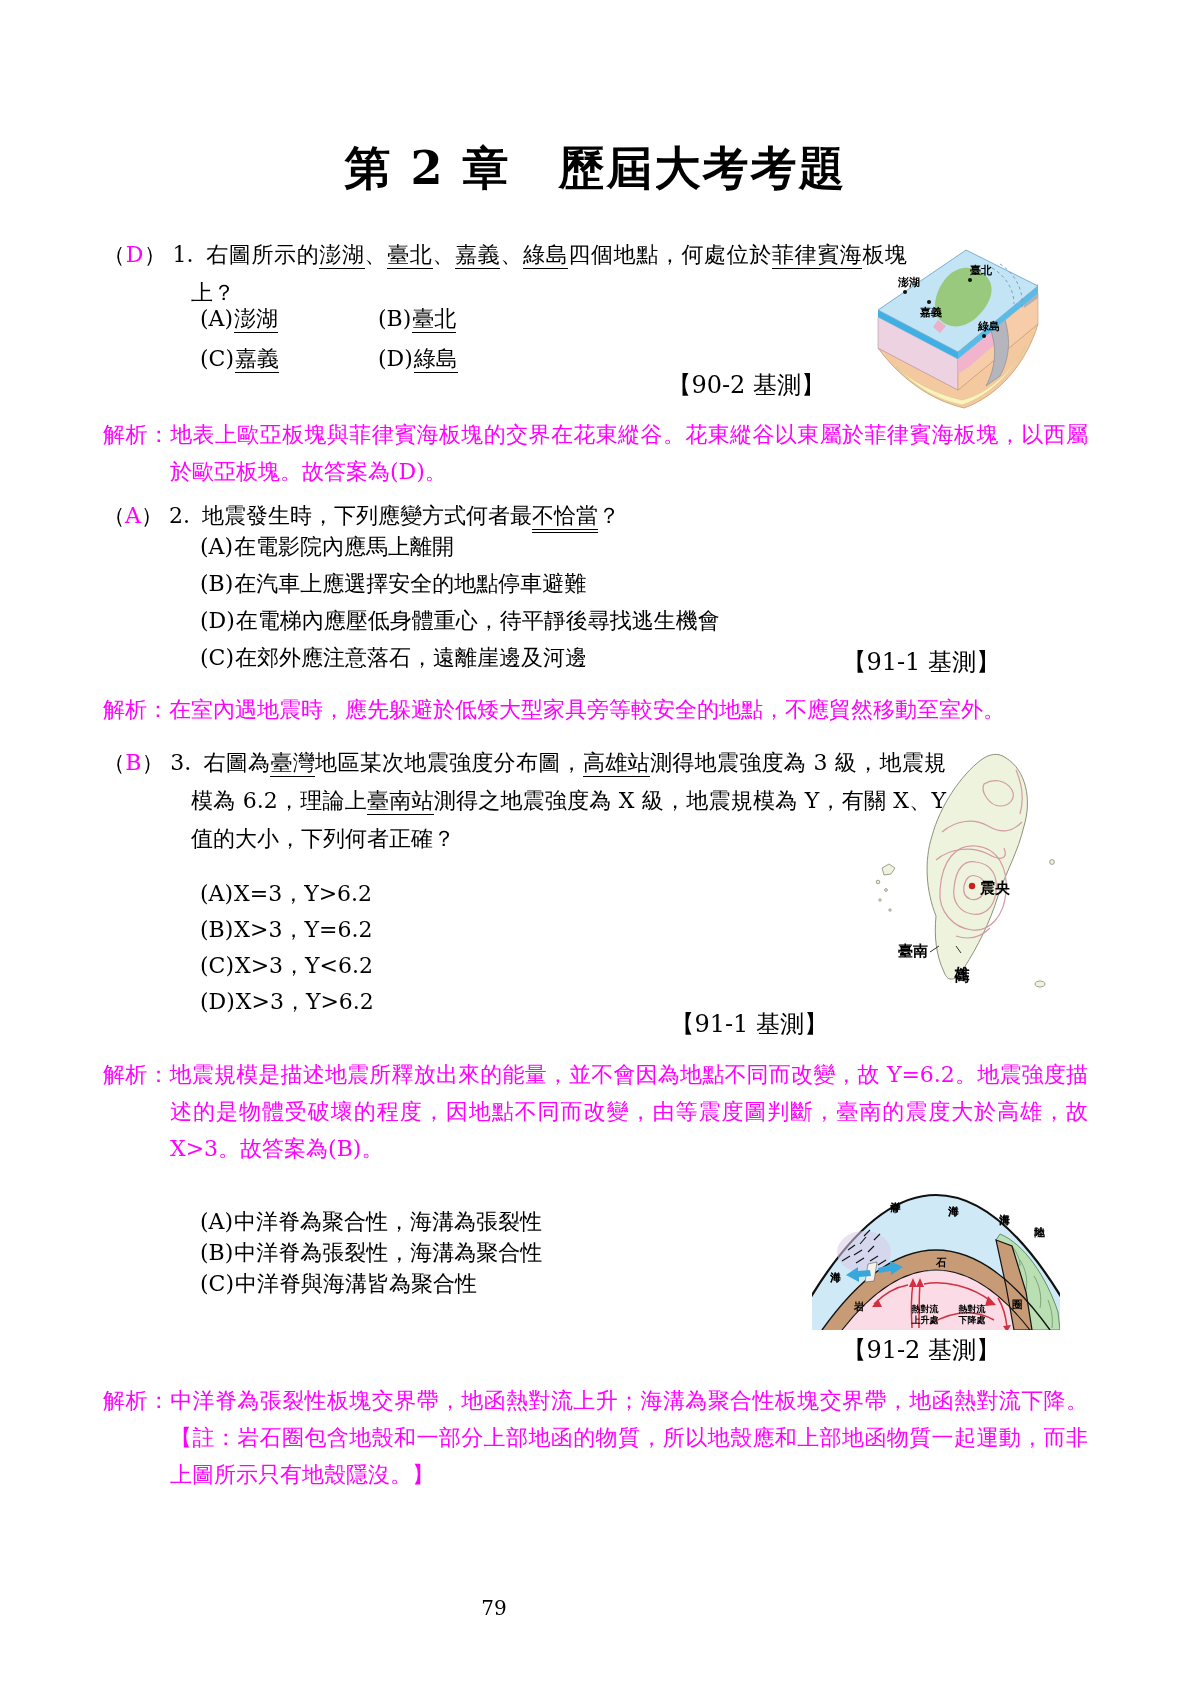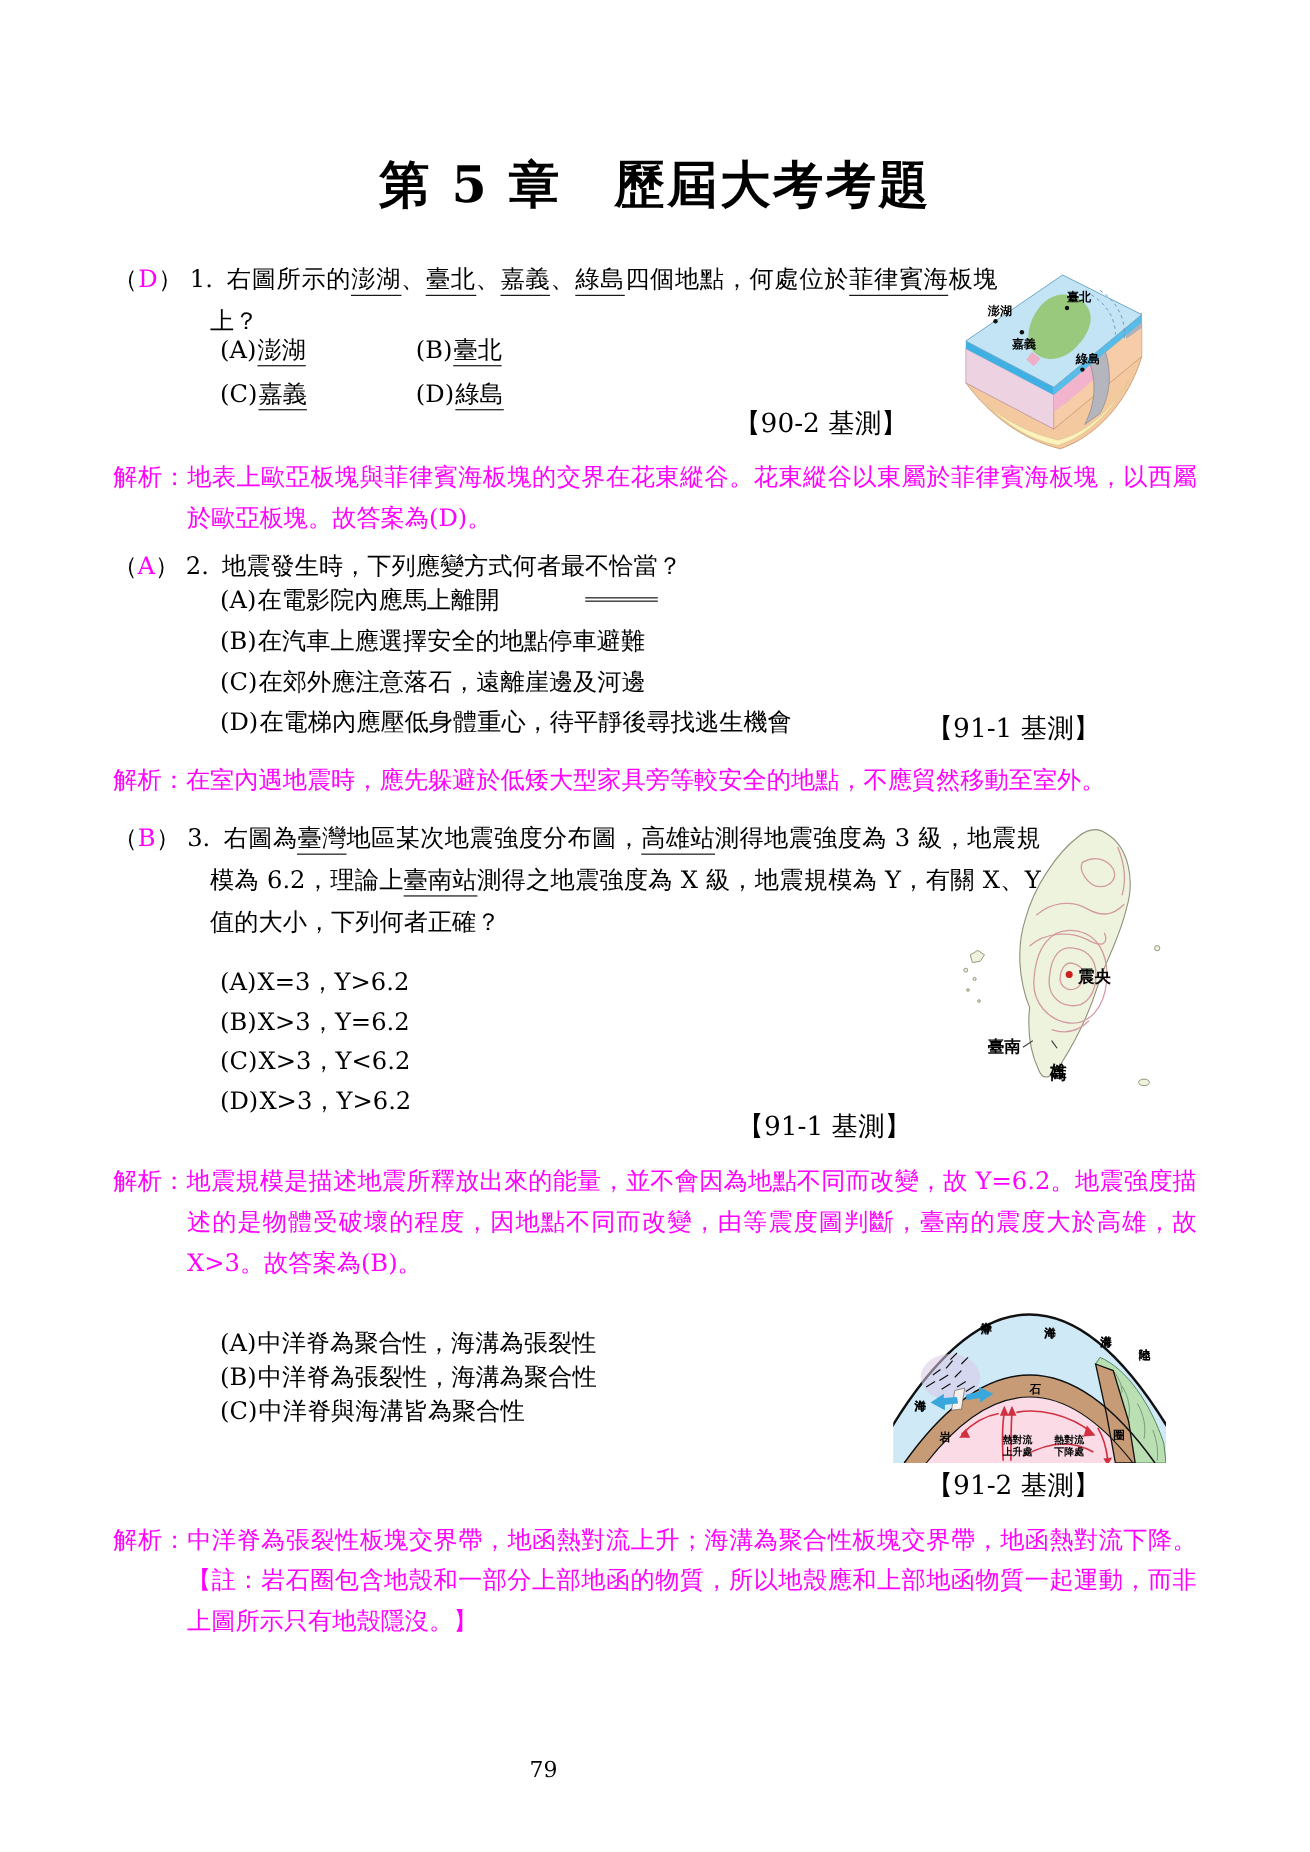--- a/index.html
+++ b/index.html
@@ -18,21 +18,21 @@
     top:138px;left:0;width:1191px;
     text-align:center;
     font-size:46px;font-weight:bold;
     letter-spacing:2px;
   }
   .qstem{line-height:38px;padding-left:88px;text-indent:-88px;text-align:justify;}
   .ans{color:#000;}
   .ansletter{color:#ff00ff;}
   .qnum{margin-left:6px;margin-right:12px;}
   .u{border-bottom:1.5px solid #000;padding-bottom:1px;}
-  .uu{border-bottom:4px double #000;padding-bottom:15px;}
+  .uu{border-bottom:4px double #000;padding-bottom:1px;}
   .opts1{display:grid;grid-template-columns:178px auto;row-gap:10px;line-height:30px;}
   .optcol{line-height:37px;}
   .optcol3{line-height:36px;}
   .optcol4{line-height:31px;}
   .opt{white-space:nowrap;}
   .optlabel{margin-right:1px;}
   .tag{text-align:right;font-size:24px;}
   .sol{
     color:#ff00ff;
     line-height:37px;
@@ -42,21 +42,21 @@
   .sol .sollabel{color:#ff00ff;}
   .pagenum{top:1596px;left:0;width:988px;text-align:center;font-size:20px;}
   svg text{font-family:"DejaVu Serif","Liberation Serif",serif;fill:#000;}
   .vt{writing-mode:vertical-rl;text-orientation:upright;}
 </style>
 </head>
 <body>
 
 <div class="page">
 
-  <div class="abs title">第 5 章　歷屆大考考題</div>
+  <div class="abs title">第 2 章　歷屆大考考題</div>
 
   <div class="abs qstem" style="left:103px;top:236px;width:716px;">
     <span class="ans"><span>（</span><span class="ansletter">D</span><span>）</span></span><span class="qnum">1.</span><span><span>右圖所示的</span><span class="u">澎湖</span><span>、</span><span class="u">臺北</span><span>、</span><span class="u">嘉義</span><span>、</span><span class="u">綠島</span><span>四個地點，何處位於</span><span class="u">菲律賓海</span><span>板塊上？</span></span>
   </div>
 
   <div class="abs opts1" style="left:200px;top:304px;width:430px;">
     <span class="opt"><span class="optlabel">(A)</span><span><span class="u">澎湖</span></span></span>
     <span class="opt"><span class="optlabel">(B)</span><span><span class="u">臺北</span></span></span>
     <span class="opt"><span class="optlabel">(C)</span><span><span class="u">嘉義</span></span></span>
     <span class="opt"><span class="optlabel">(D)</span><span><span class="u">綠島</span></span></span>
@@ -97,22 +97,22 @@
     <span class="sollabel">解析：</span><span>地表上歐亞板塊與菲律賓海板塊的交界在花東縱谷。花東縱谷以東屬於菲律賓海板塊，以西屬於歐亞板塊。故答案為(D)。</span>
   </div>
 
   <div class="abs qstem" style="left:103px;top:497px;width:830px;">
     <span class="ans"><span>（</span><span class="ansletter">A</span><span>）</span></span><span class="qnum">2.</span><span><span>地震發生時，下列應變方式何者最</span><span class="uu">不恰當</span><span>？</span></span>
   </div>
 
   <div class="abs optcol" style="left:200px;top:528px;">
     <div class="opt"><span class="optlabel">(A)</span><span><span>在電影院內應馬上離開</span></span></div>
     <div class="opt"><span class="optlabel">(B)</span><span><span>在汽車上應選擇安全的地點停車避難</span></span></div>
+    <div class="opt"><span class="optlabel">(D)</span><span><span>在電梯內應壓低身體重心，待平靜後尋找逃生機會</span></span></div>
     <div class="opt"><span class="optlabel">(C)</span><span><span>在郊外應注意落石，遠離崖邊及河邊</span></span></div>
-    <div class="opt"><span class="optlabel">(D)</span><span><span>在電梯內應壓低身體重心，待平靜後尋找逃生機會</span></span></div>
   </div>
 
   <div class="abs tag" style="left:103px;top:646px;width:897px;">【91-1 基測】</div>
 
   <div class="abs sol" style="left:103px;top:691px;width:918px;">
     <span class="sollabel">解析：</span><span>在室內遇地震時，應先躲避於低矮大型家具旁等較安全的地點，不應貿然移動至室外。</span>
   </div>
 
   <div class="abs qstem" style="left:103px;top:744px;width:755px;">
     <span class="ans"><span>（</span><span class="ansletter">B</span><span>）</span></span><span class="qnum">3.</span><span><span>右圖為</span><span class="u">臺灣</span><span>地區某次地震強度分布圖，</span><span class="u">高雄站</span><span>測得地震強度為 3 級，地震規模為 6.2，理論上</span><span class="u">臺南站</span><span>測得之地震強度為 X 級，地震規模為 Y，有關 X、Y 值的大小，下列何者正確？</span></span>

